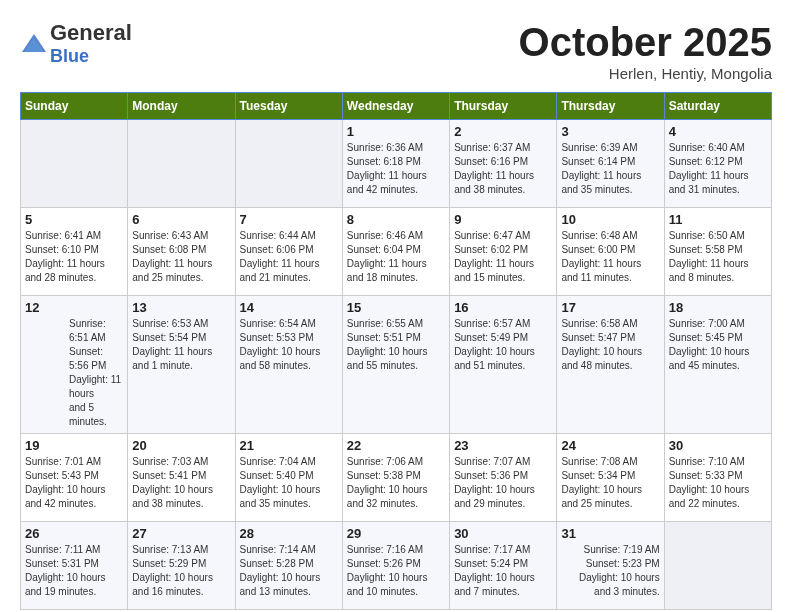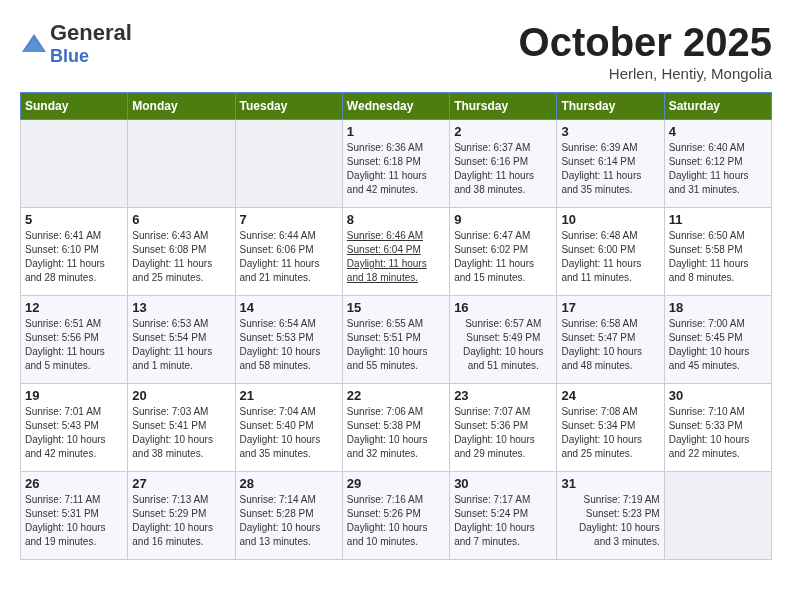--- a/index.html
+++ b/index.html
@@ -174,21 +174,21 @@
         </td>
         <td>
           <span class="day-number">7</span>
           <div class="day-info" style="white-space: pre-line;">Sunrise: 6:44 AM
 Sunset: 6:06 PM
 Daylight: 11 hours
 and 21 minutes.</div>
         </td>
         <td>
           <span class="day-number">8</span>
-          <div class="day-info" style="white-space: pre-line; text-decoration: underline;">Sunrise: 6:46 AM
+          <div class="day-info" style="white-space: pre-line;">Sunrise: 6:46 AM
 Sunset: 6:04 PM
 Daylight: 11 hours
 and 18 minutes.</div>
         </td>
         <td>
           <span class="day-number">9</span>
           <div class="day-info" style="white-space: pre-line;">Sunrise: 6:47 AM
 Sunset: 6:02 PM
 Daylight: 11 hours
 and 15 minutes.</div>
@@ -204,21 +204,21 @@
           <span class="day-number">11</span>
           <div class="day-info" style="white-space: pre-line;">Sunrise: 6:50 AM
 Sunset: 5:58 PM
 Daylight: 11 hours
 and 8 minutes.</div>
         </td>
       </tr>
       <tr>
         <td>
           <span class="day-number">12</span>
-          <div class="day-info" style="white-space: pre-line;">Sunrise: 6:51 AM
+          <div class="day-info" style="white-space: pre-line; margin-left: 44px;">Sunrise: 6:51 AM
 Sunset: 5:56 PM
 Daylight: 11 hours
 and 5 minutes.</div>
         </td>
         <td>
           <span class="day-number">13</span>
           <div class="day-info" style="white-space: pre-line;">Sunrise: 6:53 AM
 Sunset: 5:54 PM
 Daylight: 11 hours
 and 1 minute.</div>
@@ -232,21 +232,21 @@
         </td>
         <td>
           <span class="day-number">15</span>
           <div class="day-info" style="white-space: pre-line;">Sunrise: 6:55 AM
 Sunset: 5:51 PM
 Daylight: 10 hours
 and 55 minutes.</div>
         </td>
         <td>
           <span class="day-number">16</span>
-          <div class="day-info" style="white-space: pre-line; text-align: center;">Sunrise: 6:57 AM
+          <div class="day-info" style="white-space: pre-line;">Sunrise: 6:57 AM
 Sunset: 5:49 PM
 Daylight: 10 hours
 and 51 minutes.</div>
         </td>
         <td>
           <span class="day-number">17</span>
           <div class="day-info" style="white-space: pre-line;">Sunrise: 6:58 AM
 Sunset: 5:47 PM
 Daylight: 10 hours
 and 48 minutes.</div>

